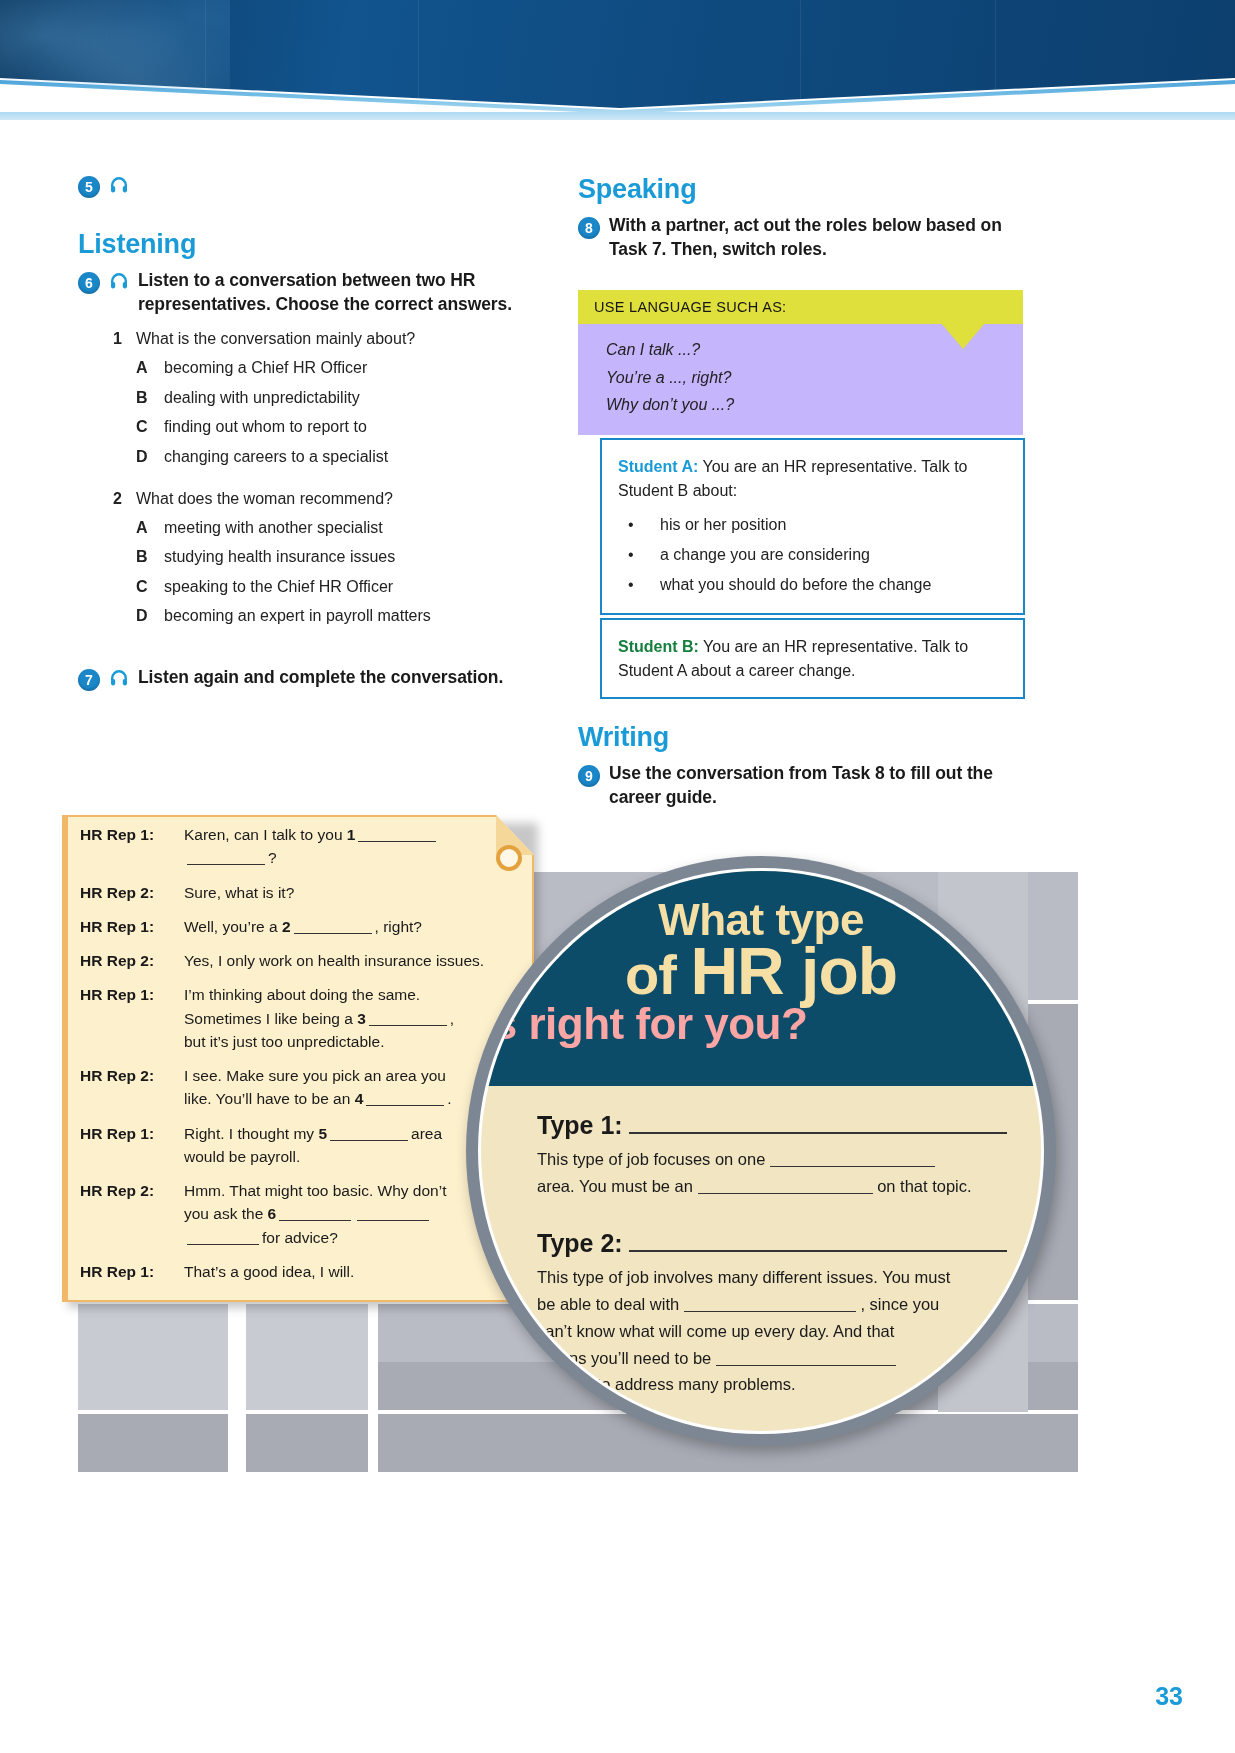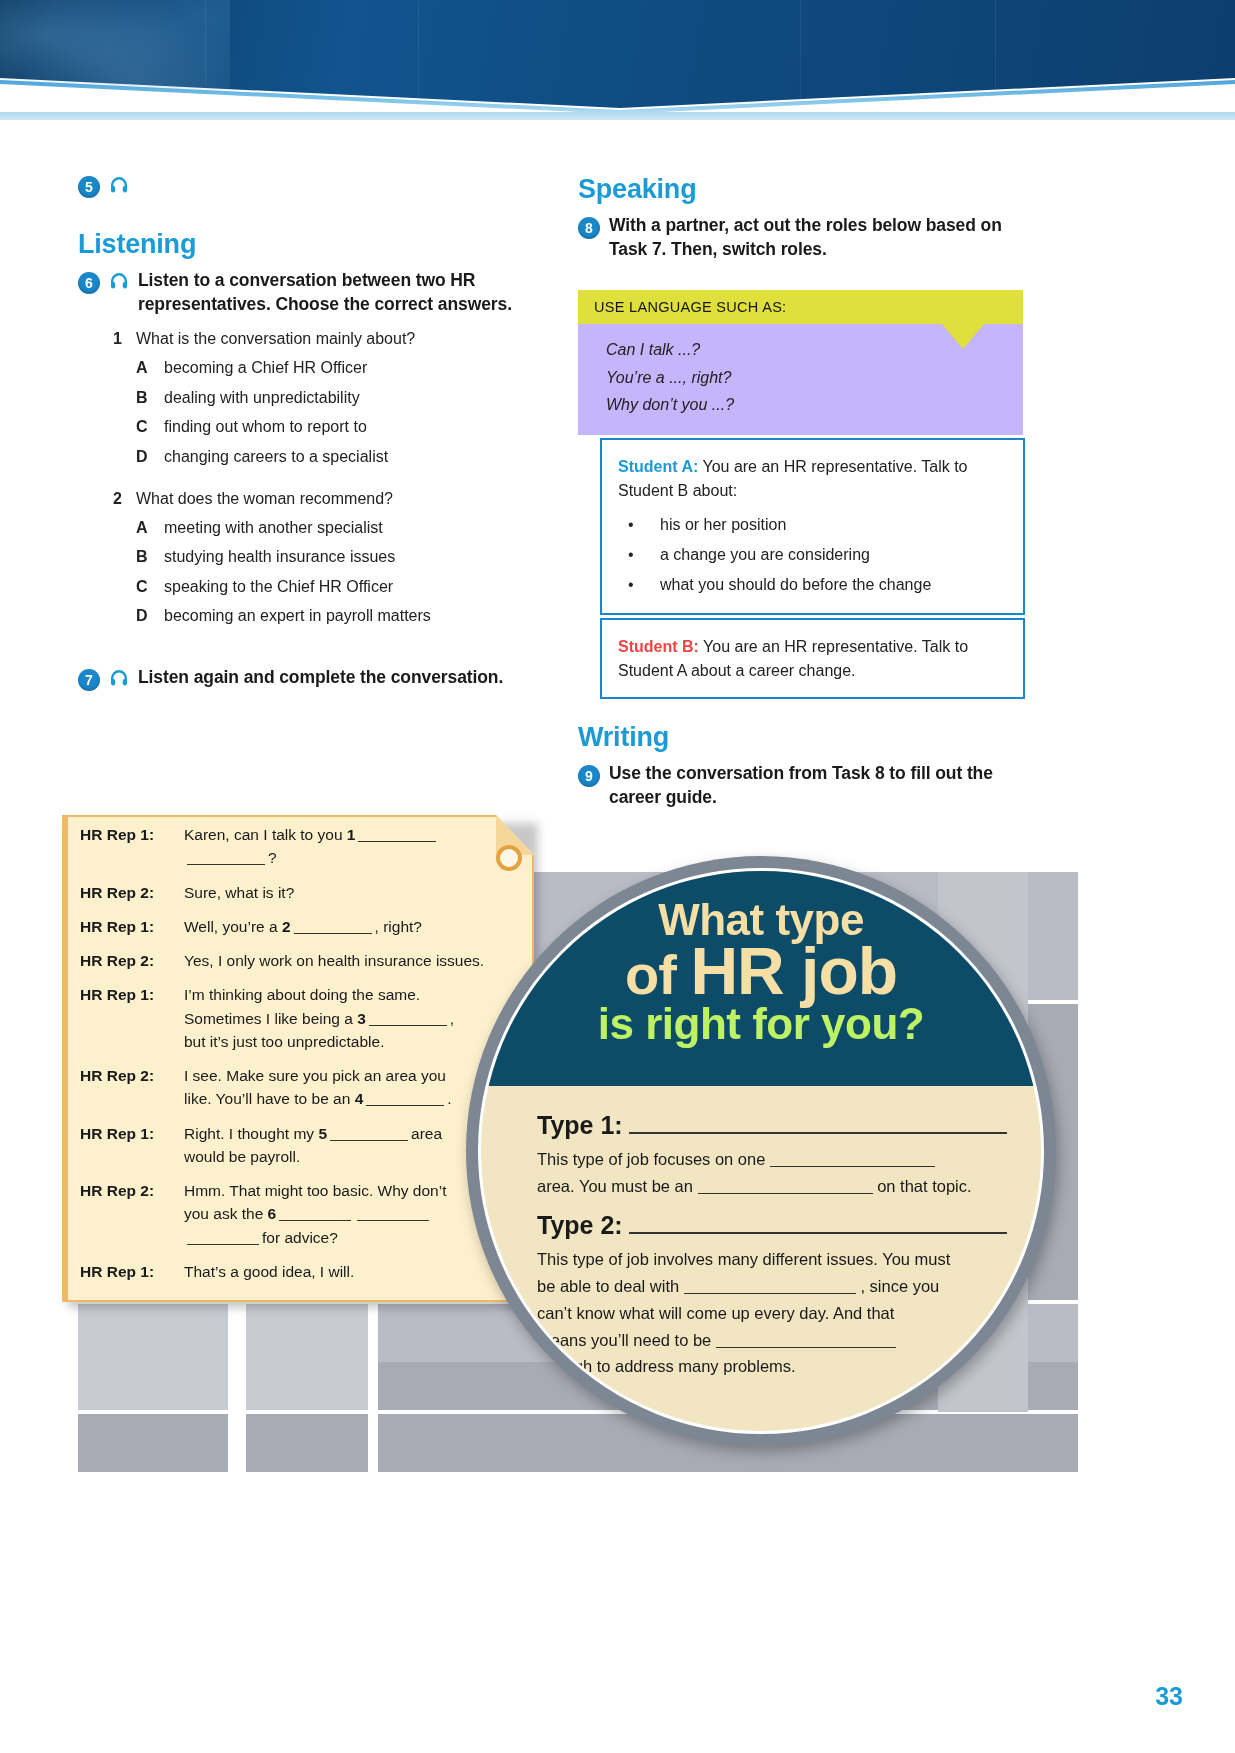--- a/index.html
+++ b/index.html
@@ -122,21 +122,21 @@
   
   .stu-box {
     position:absolute; left:600px; width:425px;
     border:2.5px solid #1a87c9; background:#fff;
     padding:15px 26px 13px 16px;
   }
   .stu-a { top:438px; }
   .stu-b { top:618px; }
   .stu-line { font-size:16px; color:#222; line-height:1.52; }
   .stu-label-a { color:#1a9bd7; font-weight:bold; }
-  .stu-label-b { color:#ef4444; font-weight:bold; }
+  .stu-label-b { color:#15803d; font-weight:bold; }
   .bullets { margin-top:6px; }
   .bullet { display:flex; gap:0; font-size:16px; color:#222; line-height:1.88; }
   .bullet .dot { flex:0 0 42px; padding-left:10px; }
 
   
   .bldg { position:absolute; left:78px; top:872px; width:1000px; height:600px; overflow:hidden; }
   .bldg .band { position:absolute; background:#b9bcc4; }
   .bldg .band2 { position:absolute; background:#a8abb4; }
   .bldg .win { position:absolute; background:#c8cbd2; }
   .bldg .seam { position:absolute; background:#ffffff; }
@@ -153,21 +153,21 @@
     border-radius:50%; background:#f1e5c2; border:3px solid #ffffff;
     overflow:hidden;
   }
   .circle-top {
     position:absolute; left:0; top:0; width:560px; height:215px;
     background:#0d4c68;
   }
   .ct-l1 { position:absolute; left:0; right:0; top:24px; text-align:center; color:#f6dfa4; font-weight:bold; font-size:44px; letter-spacing:-.5px; }
   .ct-l2 { position:absolute; left:0; right:0; top:62px; text-align:center; color:#f6dfa4; font-weight:bold; font-size:56px; letter-spacing:-1px; }
   .ct-l2 .big { font-size:66px; }
-  .ct-l3 { position:absolute; left:0; right:0; top:128px; text-align:center; color:#bef264; font-weight:bold; font-size:44px; letter-spacing:-.5px; }
+  .ct-l3 { position:absolute; left:0; right:0; top:128px; color:#fca5a5; font-weight:bold; font-size:44px; letter-spacing:-.5px; }
 
   .circle-body { position:absolute; left:56px; top:240px; width:470px; }
   .type-head { font-size:25px; font-weight:bold; color:#1a1a1a; display:flex; align-items:baseline; }
   .type-head .tline { flex:1 1 auto; border-bottom:2px solid #333; margin-left:6px; height:20px; }
   .type-p { font-size:16.5px; color:#1a1a1a; line-height:1.62; margin-top:6px; }
   .ublank { display:inline-block; border-bottom:1.6px solid #333; height:15px; vertical-align:-2px; }
 
   .page-num {
     position:absolute; right:52px; bottom:42px;
     color:#1a9bd7; font-size:25px; font-weight:bold;
@@ -448,21 +448,21 @@
           <span class="tline"></span>
         </div>
         <div class="type-p">
           <span>This type of job focuses on one</span>
           <span class="ublank" style="width:165px;"></span><br>
           <span>area. You must be an</span>
           <span class="ublank" style="width:175px;"></span>
           <span>on that topic.</span>
         </div>
 
-        <div class="type-head" style="margin-top:12px;">
+        <div class="type-head" style="margin-top:30px;">
           <span>Type 2:</span>
           <span class="tline"></span>
         </div>
         <div class="type-p">
           <span>This type of job involves many different issues. You must</span><br>
           <span>be able to deal with</span>
           <span class="ublank" style="width:172px;"></span>
           <span>, since you</span><br>
           <span>can’t know what will come up every day. And that</span><br>
           <span>means you’ll need to be</span>

